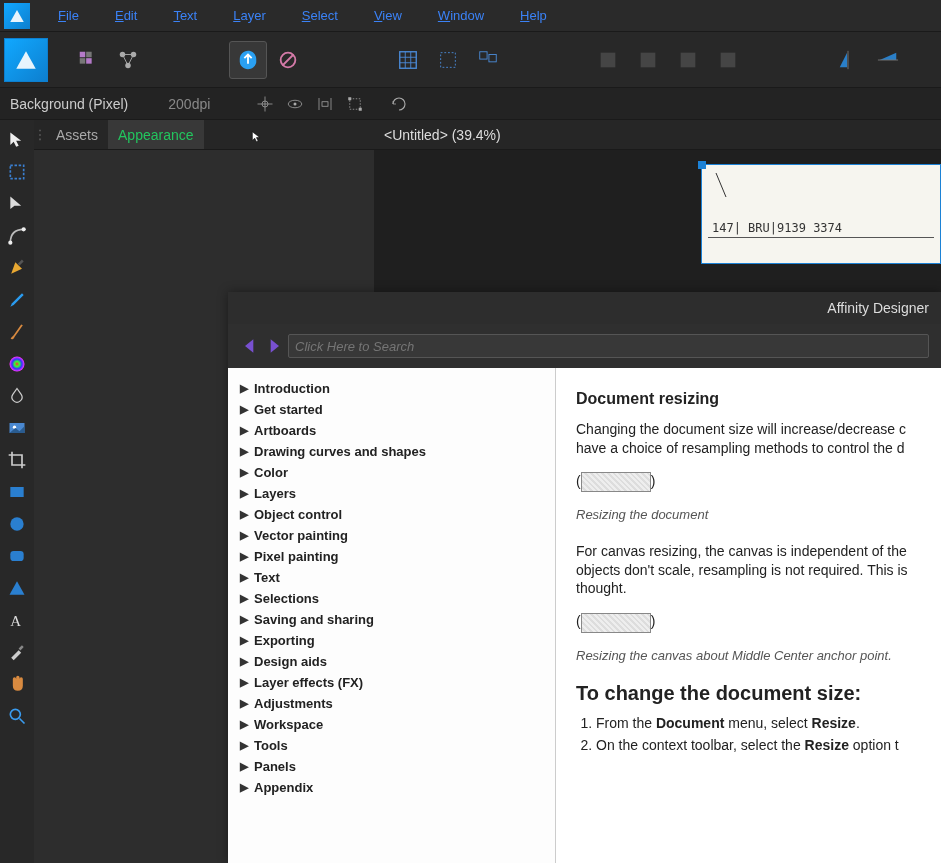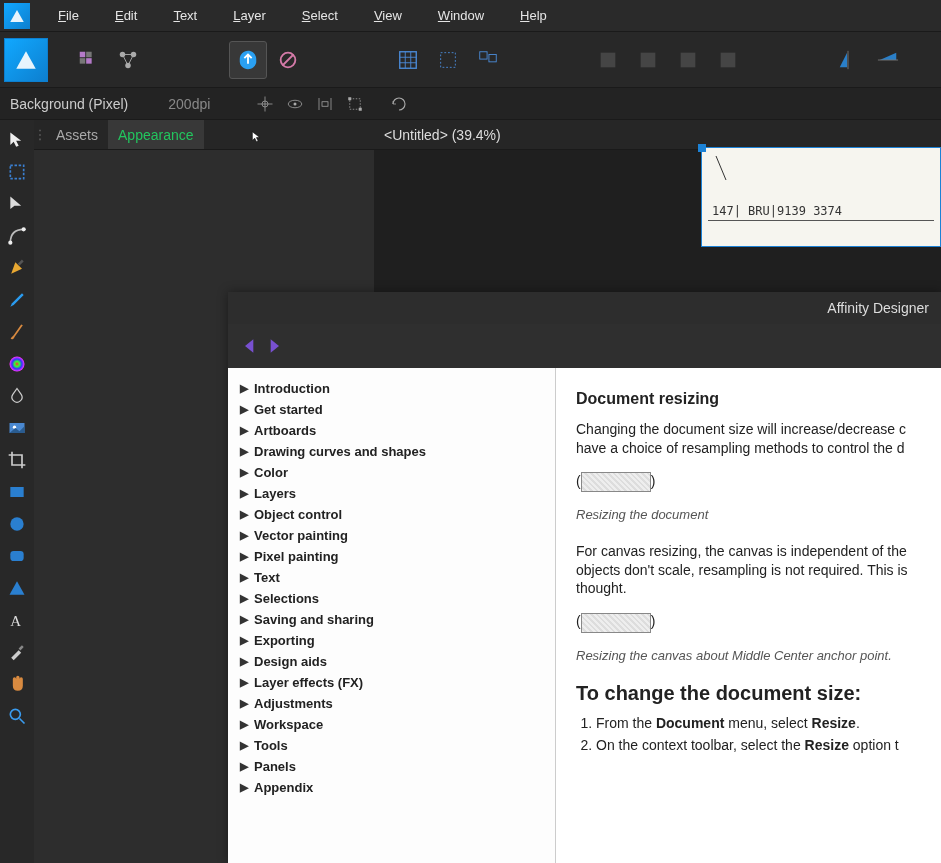--- a/index.html
+++ b/index.html
@@ -28,21 +28,21 @@
   background: linear-gradient(135deg,#11a8ff,#0d7fcf);
   display:flex; align-items:center; justify-content:center;
 }
 .app-logo svg { width: 18px; height: 18px; }
 .menubar .menuitem {
   padding: 0 18px;
   height: 100%;
   display:flex; align-items:center;
   cursor:pointer;
 }
-.menubar .menuitem span { color: #e5e5e5; }
+.menubar .menuitem span { color: #3b82f6; }
 .menubar .menuitem .ul { text-decoration: underline; }
 
 
 .toolbar {
   height: 56px;
   display:flex;
   align-items:center;
   padding:0 4px;
   border-bottom: 1px solid #1a1a1a;
 }
@@ -127,21 +127,21 @@
   background:#262626;
   border-bottom:1px solid #1a1a1a;
   display:flex;
   align-items:center;
   padding:0 10px;
   font-size:14px;
   color:#ddd;
 }
 .document-snip {
   position:absolute;
-  top:27px;
+  top:44px;
   right:0;
   width:240px;
   height:100px;
   background:#f6f5ef;
   border:1px solid #1c82d6;
 }
 .doc-handle {
   position:absolute;
   width:8px; height:8px;
   background:#1c82d6;
@@ -551,20 +551,21 @@
 
 <div class="help-panel">
   <div class="help-title">Affinity Designer</div>
   <div class="help-searchbar">
     <svg class="nav-arrow" viewBox="0 0 24 24">
         <path d="M16 4 L6 12 L16 20 Z" fill="#7850d0"></path>
       </svg>
     <svg class="nav-arrow" viewBox="0 0 24 24">
         <path d="M8 4 L18 12 L8 20 Z" fill="#7850d0"></path>
       </svg>
+    <input class="search-box" placeholder="Click Here to Search" style="">
   </div>
   <div class="help-body">
     <div class="help-toc">
       <div class="toc-item">
           <span class="toc-caret">▶</span>
           <span>Introduction</span>
         </div>
       <div class="toc-item">
           <span class="toc-caret">▶</span>
           <span>Get started</span>

